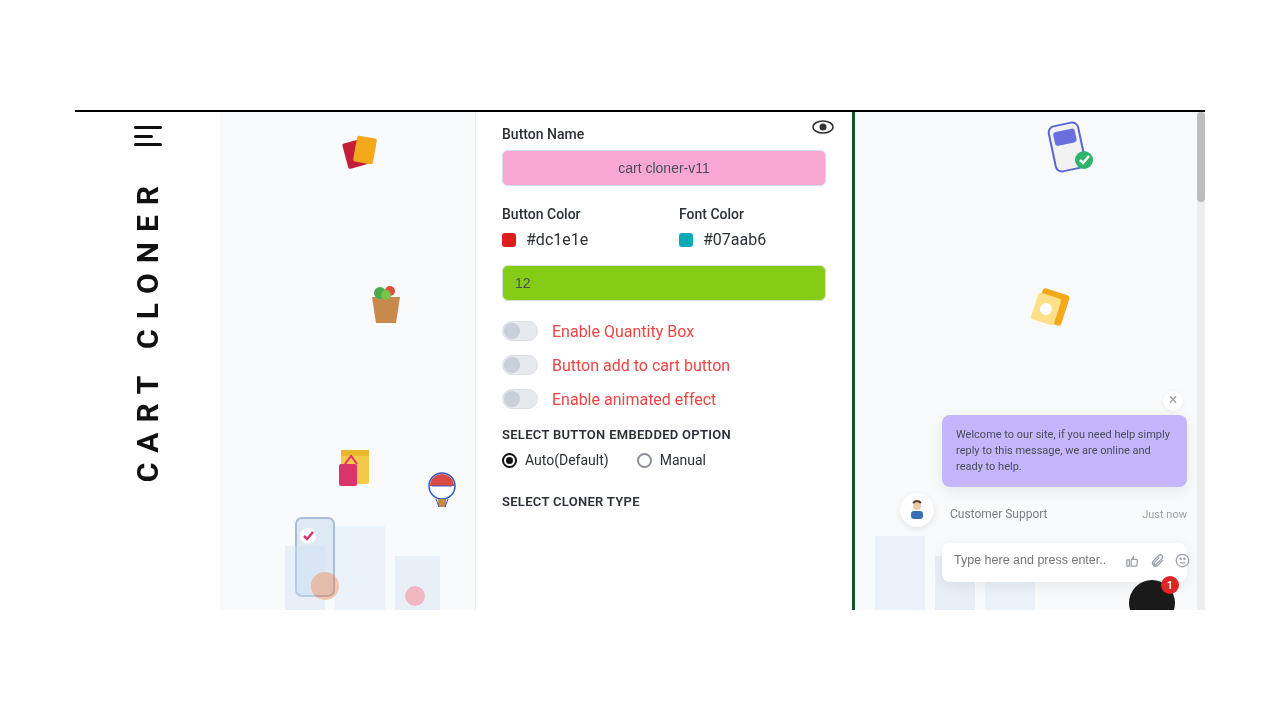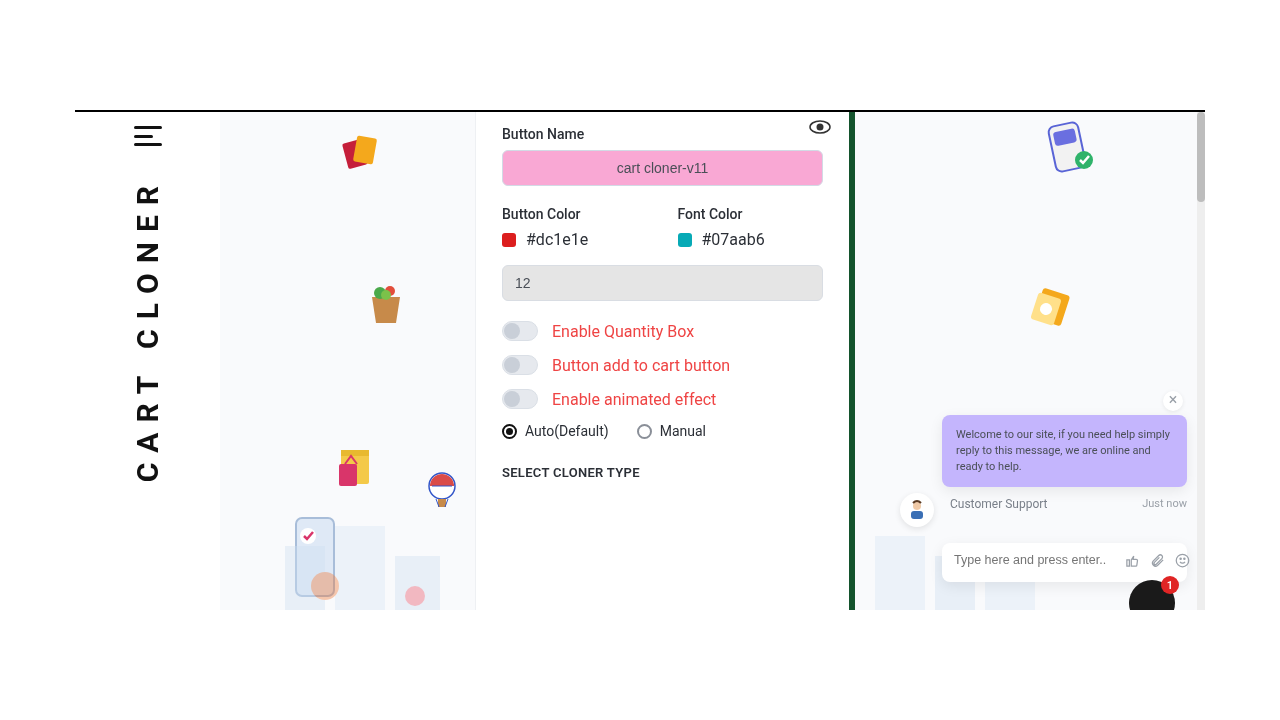--- a/index.html
+++ b/index.html
@@ -78,40 +78,40 @@
   
   .card {
     position: absolute;
     left: 400px;
     top: 0;
     width: 380px;
     bottom: 0;
     background: #fff;
     padding: 14px 26px 0 26px;
     border-left: 1px solid #eef0f3;
-    border-right: 6px solid #14532d;
+    border-right: 3px solid #14532d;
   }
   .eye {
     position:absolute; right:18px; top:6px;
     font-size:18px; cursor:pointer;
   }
   .label {
     font-size: 14px;
     color: #2b2f36;
     font-weight: 500;
     margin-bottom: 8px;
   }
   .input {
     width: 100%;
     border: 1px solid #d9dde3;
     border-radius: 6px;
     padding: 9px 12px;
     font-size: 14px;
     color: #4a4f57;
-    background: #e5e5e5;
+    background: #84cc16;
     margin-bottom: 20px;
   }
   .input.filled { background:#f9a8d4; border-color:#d2dae5;text-align:center;}
   .row2 { display:flex; gap:30px; margin-bottom:16px;}
   .col { flex:1; }
   .swatchline { display:flex; align-items:center; gap:10px; margin-top:6px;}
   .swatch { width:14px; height:14px; border-radius:3px; }
   .hex { font-size:16px; color:#2b2f36; }
 
   .toggle-row { display:flex; align-items:center; gap:14px; margin-bottom:14px;}
@@ -152,21 +152,21 @@
     position:absolute; top:-24px; right:4px;
     color:#9aa0a8; font-size:16px; cursor:pointer; background:#fff;
     width:20px; height:20px; border-radius:50%; line-height:18px; text-align:center;
     box-shadow:0 1px 4px rgba(0,0,0,.08);
   }
   .chat-bubble{
     background:#c4b5fd; border-radius:8px; padding:12px 14px;
     font-size:11px; line-height:1.45; color:#4a4f57;
     box-shadow:0 4px 14px rgba(0,0,0,.08);
   }
-  .chat-meta{ display:flex; gap:10px; margin-top:10px;}
+  .chat-meta{ display:flex; align-items:center; gap:10px; margin-top:10px;}
   .avatar{
     width:34px; height:34px; border-radius:50%; background:#fff;
     box-shadow:0 2px 6px rgba(0,0,0,.1);
     display:flex; align-items:center; justify-content:center;
     position:relative; left:-42px; top:-4px;
   }
   .meta-text{ font-size:12px; color:#7a808a; margin-left:-36px; flex:1;}
   .meta-time{ font-size:11px; color:#9aa0a8;}
   .chat-input{
     margin-top:12px; background:#fff; border-radius:8px;
@@ -316,20 +316,21 @@
         </div>
       <div class="toggle-label">Button add to cart button</div>
     </div>
     <div class="toggle-row">
       <div class="toggle">
           <div class="knob"></div>
         </div>
       <div class="toggle-label">Enable animated effect</div>
     </div>
 
+    <div class="section-title">SELECT BUTTON EMBEDDED OPTION</div>
     <div class="radio-row">
       <div class="radio selected">
         <div class="dot"></div>
         <span>Auto(Default)</span>
       </div>
       <div class="radio">
         <div class="dot"></div>
         <span>Manual</span>
       </div>
     </div>

